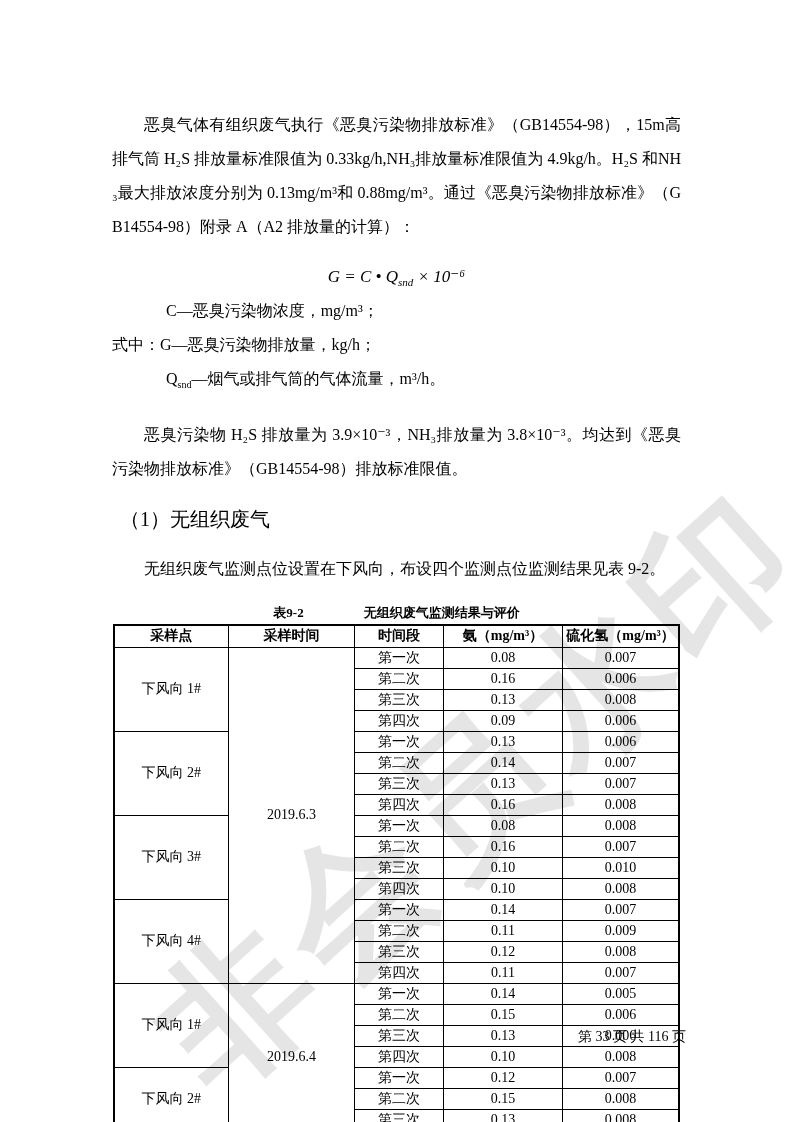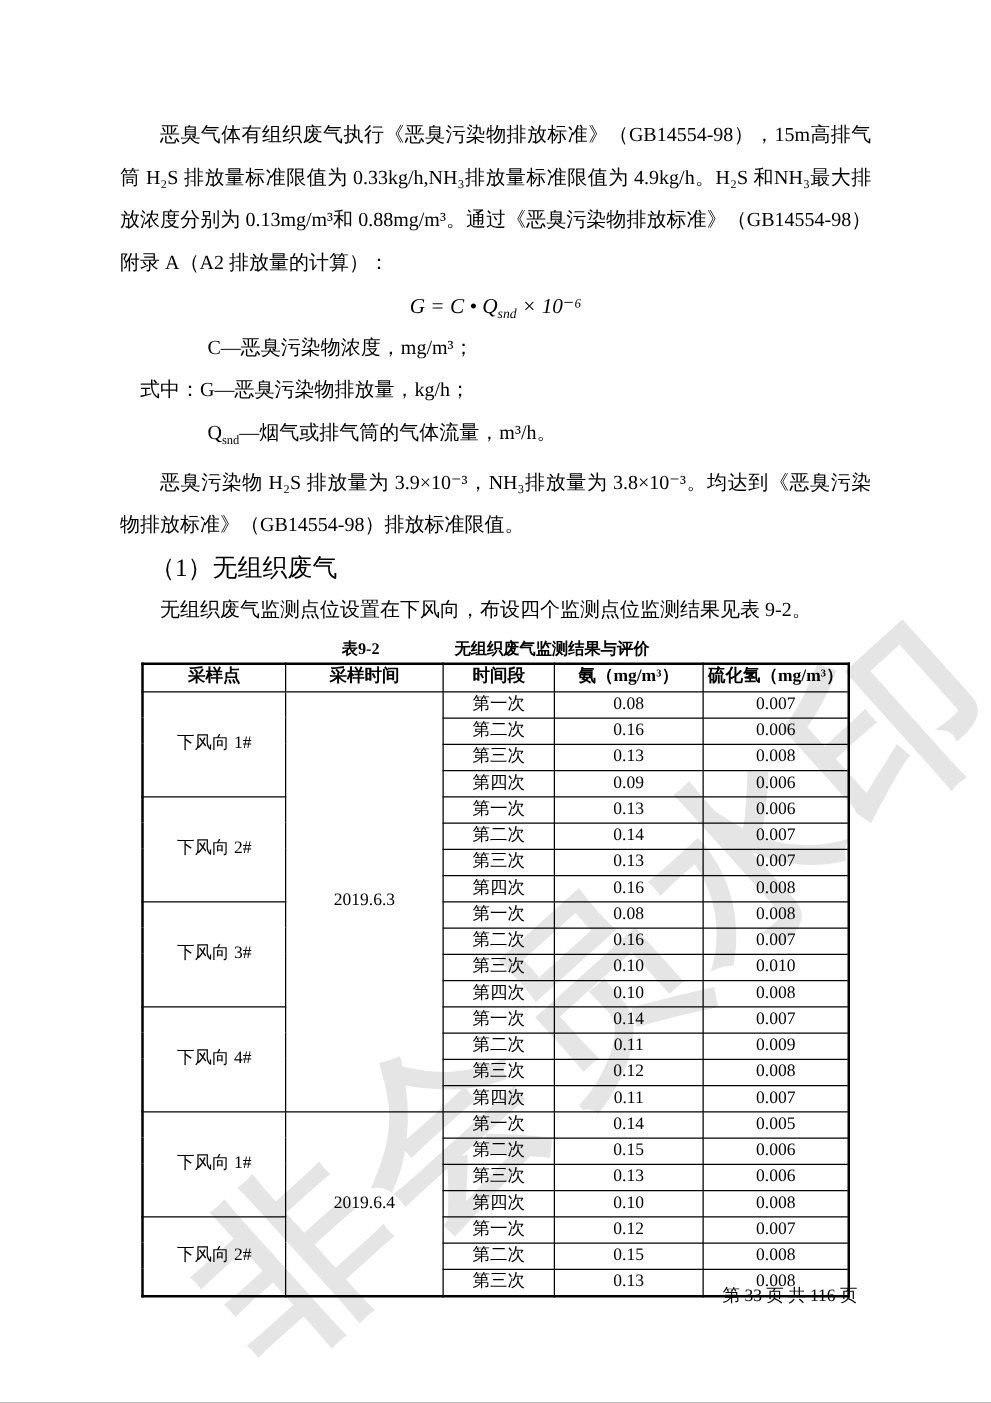--- a/index.html
+++ b/index.html
@@ -25,21 +25,21 @@
     white-space: nowrap;
     z-index: 0;
     pointer-events: none;
   }
   .content {
     position: absolute;
     top: 92px; left: 96px; width: 601px;
     z-index: 1;
   }
   p.body-par {
-    margin: 0;
+    margin: 16px;
     font-size: 16px;
     line-height: 34px;
     text-indent: 2em;
     text-align: justify;
     word-break: break-all;
   }
   .formula-line {
     height: 34px;
     line-height: 34px;
     text-align: center;

